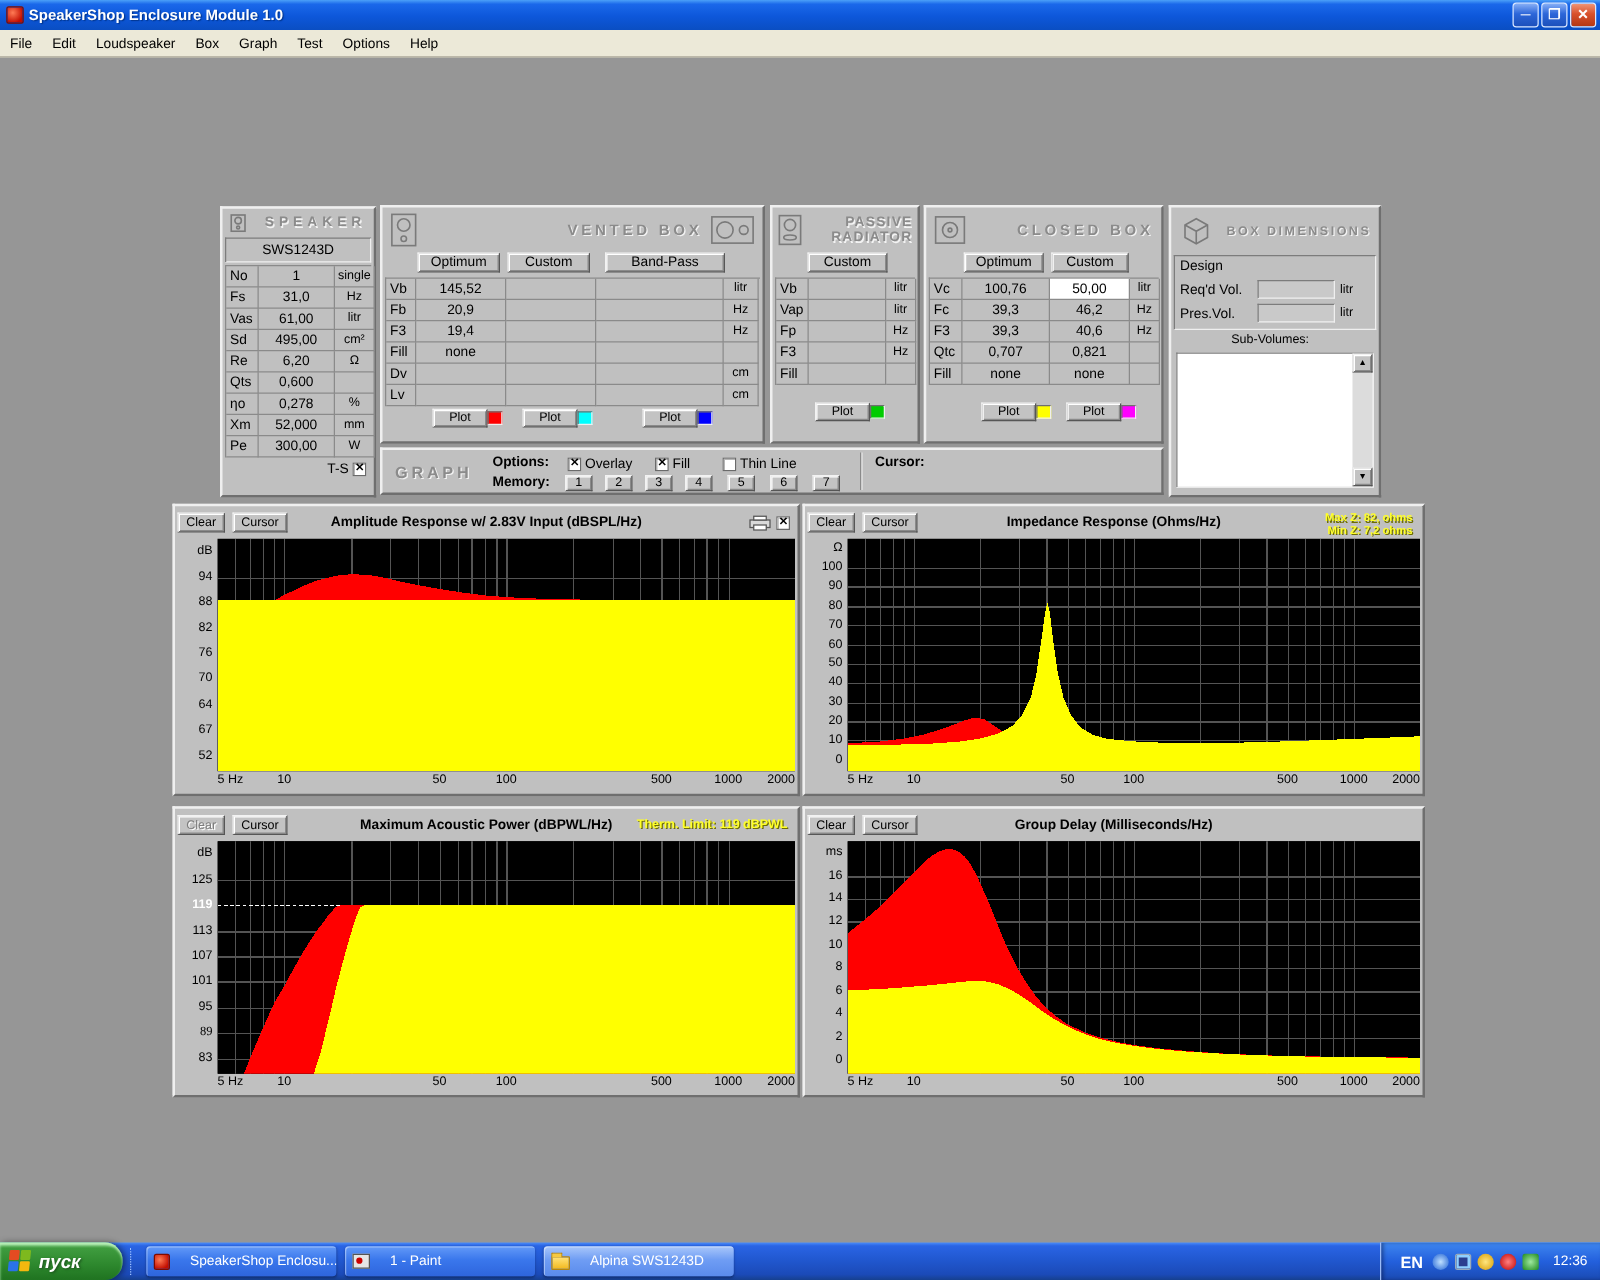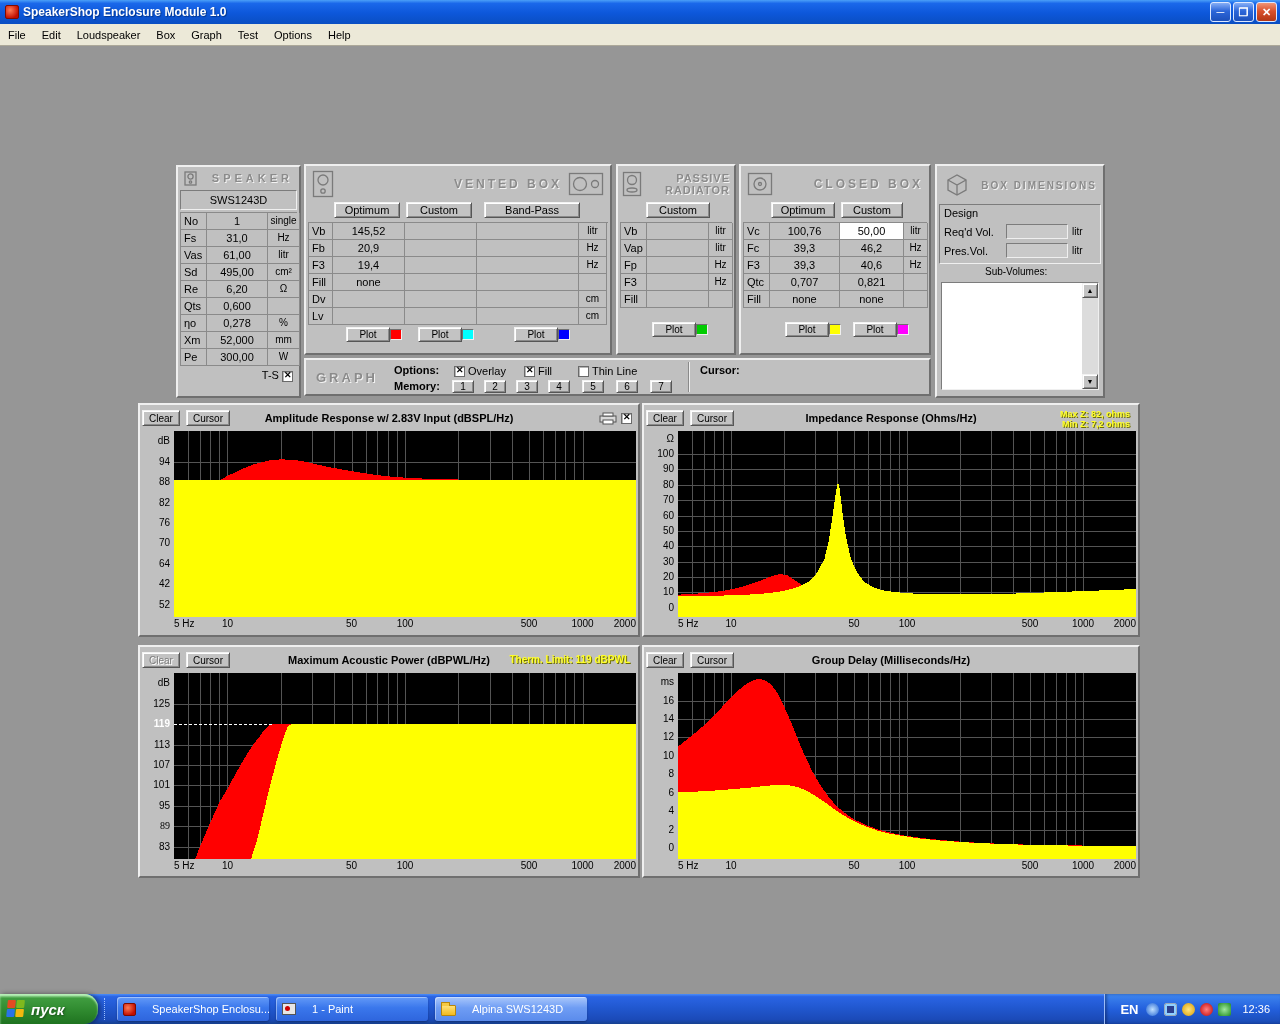--- a/index.html
+++ b/index.html
@@ -390,21 +390,21 @@
   </div>
   <div class="chart-body">
     <div class="ylabels">
         <div class="ytick" style="top: 4.21978px;">dB</div>
         <div class="ytick" style="top: 24.6593px;">94</div>
         <div class="ytick" style="top: 45.0989px;">88</div>
         <div class="ytick" style="top: 65.5385px;">82</div>
         <div class="ytick" style="top: 85.978px;">76</div>
         <div class="ytick" style="top: 106.418px;">70</div>
         <div class="ytick" style="top: 126.857px;">64</div>
-        <div class="ytick" style="top: 147.297px;">42</div>
+        <div class="ytick" style="top: 147.297px;">67</div>
         <div class="ytick" style="top: 167.736px;">52</div>
       </div>
     <div class="plot">
         <svg width="462" height="186" shape-rendering="crispEdges">
           <rect x="0" y="0" width="462" height="186" fill="#000"></rect>
           <line x1="14.5" y1="0" x2="14.5" y2="186" stroke="#545454" stroke-width="1"></line>
           <line x1="26.5" y1="0" x2="26.5" y2="186" stroke="#545454" stroke-width="1"></line>
           <line x1="36.5" y1="0" x2="36.5" y2="186" stroke="#545454" stroke-width="1"></line>
           <line x1="45.5" y1="0" x2="45.5" y2="186" stroke="#545454" stroke-width="1"></line>
           <line x1="53.5" y1="0" x2="53.5" y2="186" stroke="#545454" stroke-width="1"></line>

